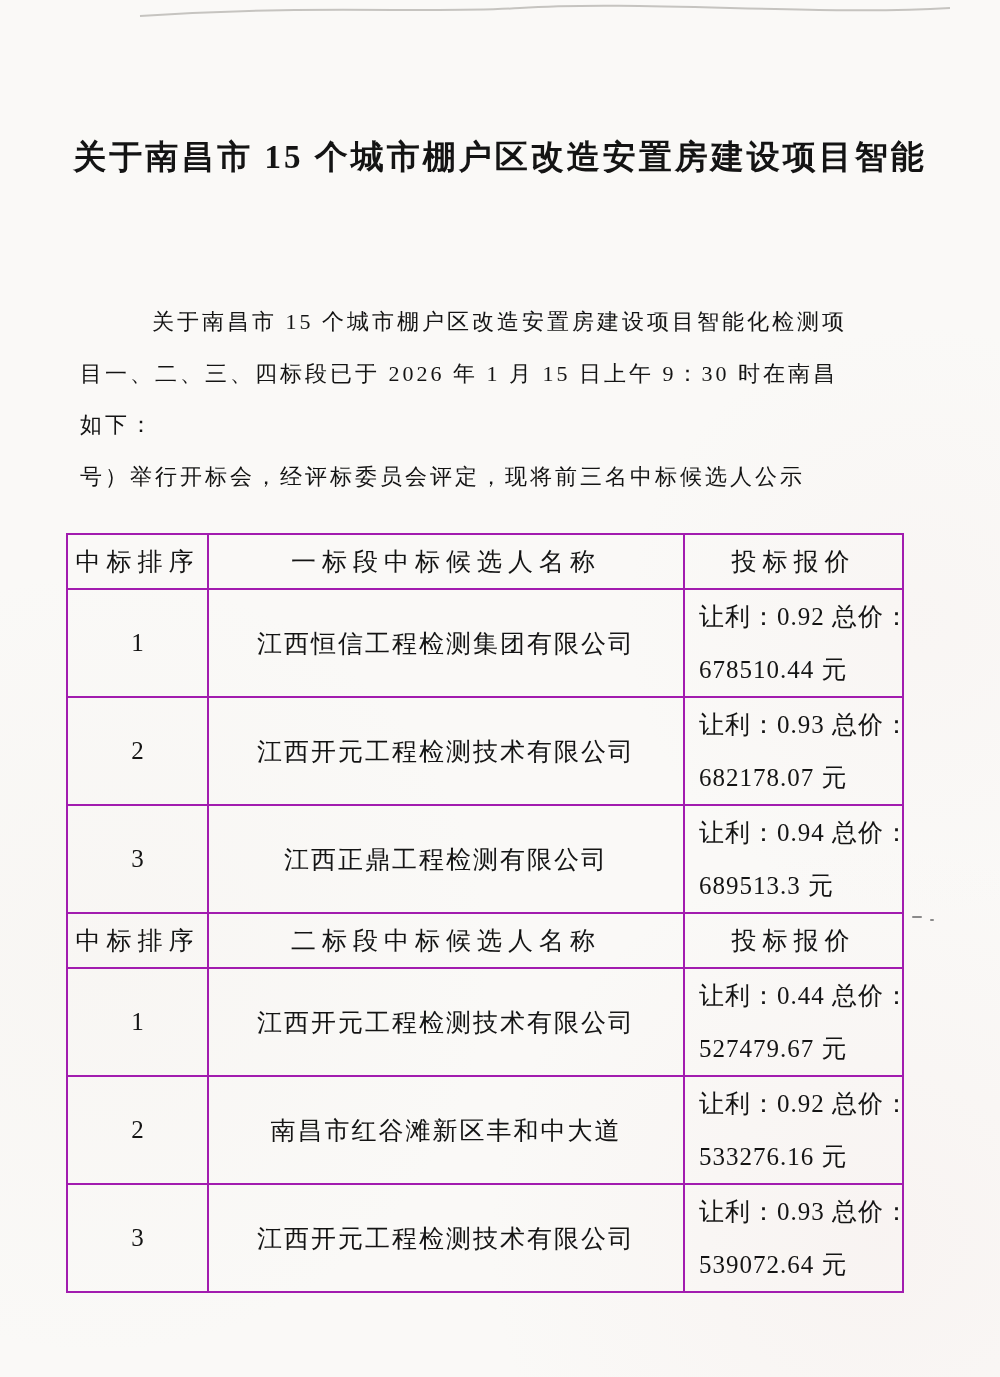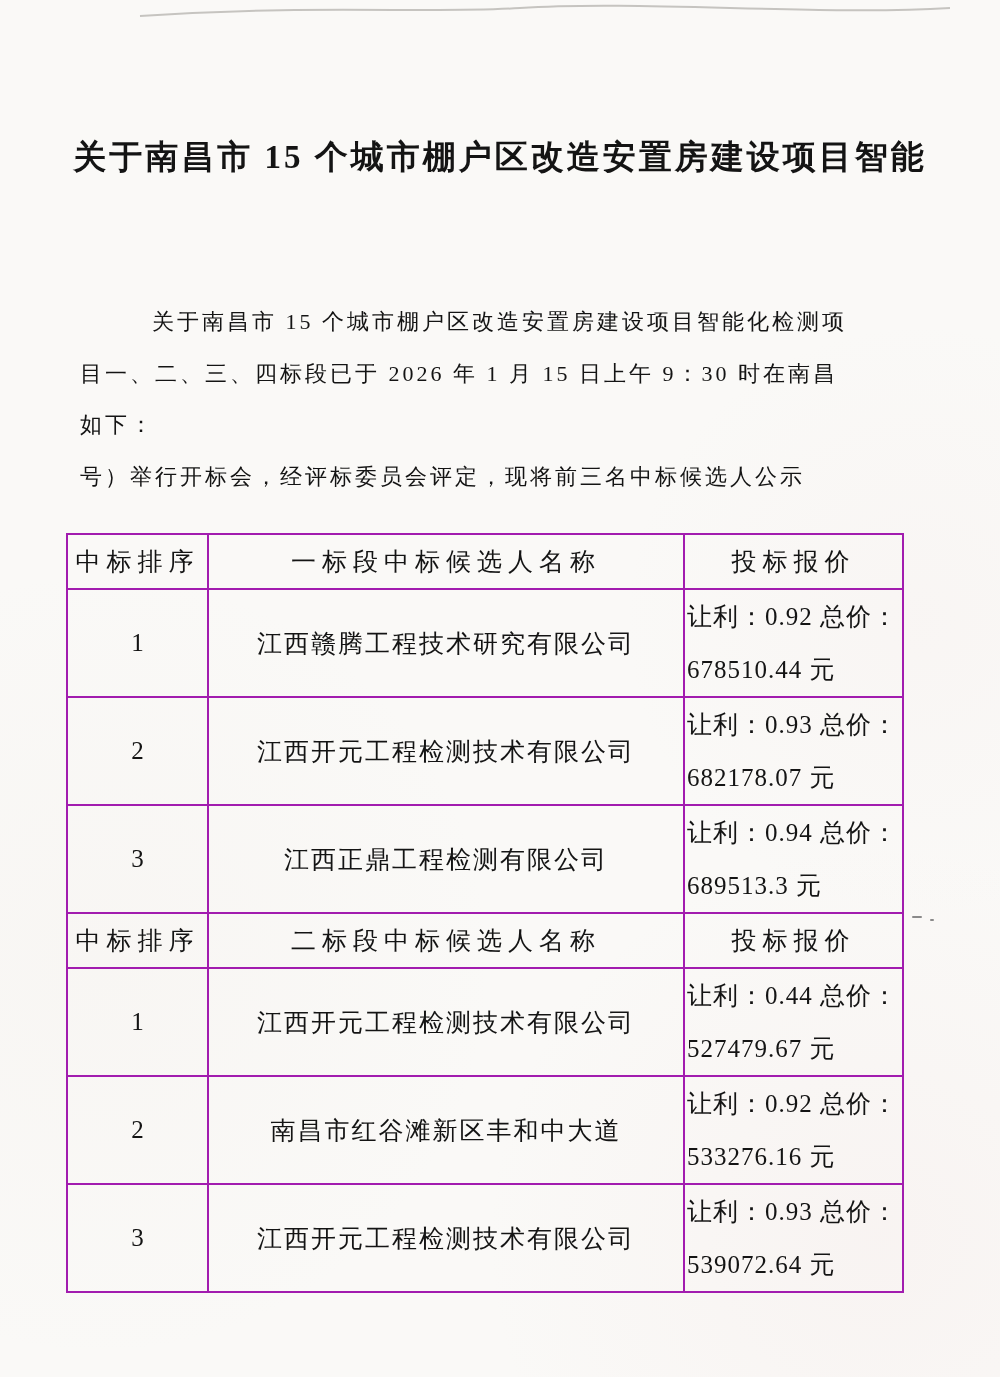--- a/index.html
+++ b/index.html
@@ -55,21 +55,21 @@
     font-weight: normal;
     vertical-align: middle;
     overflow: hidden;
   }
   tr.hrow { height: 55px; }
   tr.drow { height: 106px; }
   td.c-rank { text-align: center; }
   td.c-name { text-align: center; letter-spacing: 2px; }
   th.h-cell { text-align: center; letter-spacing: 6px; }
   td.c-price { text-align: left; }
-  .price-line { line-height: 53px; padding-left: 2px; letter-spacing: 1px; white-space: nowrap; }
+  .price-line { line-height: 53px; padding-left: 14px; letter-spacing: 1px; white-space: nowrap; }
 </style>
 </head>
 <body>
 
 <div class="page">
 
   <svg class="scan-top" viewBox="0 0 1000 26" xmlns="http://www.w3.org/2000/svg">
     <path d="M140,16 C 320,4 430,14 520,8 C 640,0 820,16 950,8" stroke="#c6c4c0" stroke-width="2" fill="none"></path>
   </svg>
 
@@ -93,21 +93,21 @@
 
     <tbody>
         <tr class="hrow">
       <th class="h-cell">中标排序</th>
       <th class="h-cell">一标段中标候选人名称</th>
       <th class="h-cell">投标报价</th>
     </tr>
 
     <tr class="drow">
       <td class="c-rank">1</td>
-      <td class="c-name">江西赣腾工程技术研究有限公司</td>
+      <td class="c-name">江西恒信工程检测集团有限公司</td>
       <td class="c-price">
         <div class="price-line">让利：0.92 总价：</div>
         <div class="price-line">678510.44 元</div>
       </td>
     </tr>
 
     <tr class="drow">
       <td class="c-rank">2</td>
       <td class="c-name">江西开元工程检测技术有限公司</td>
       <td class="c-price">

